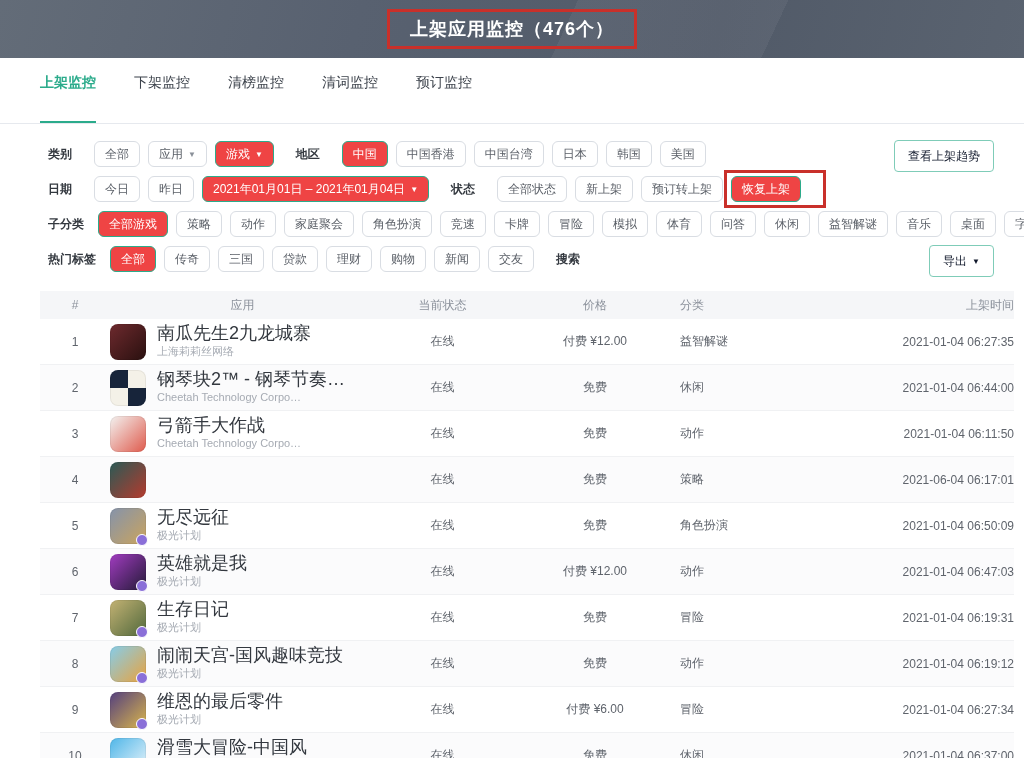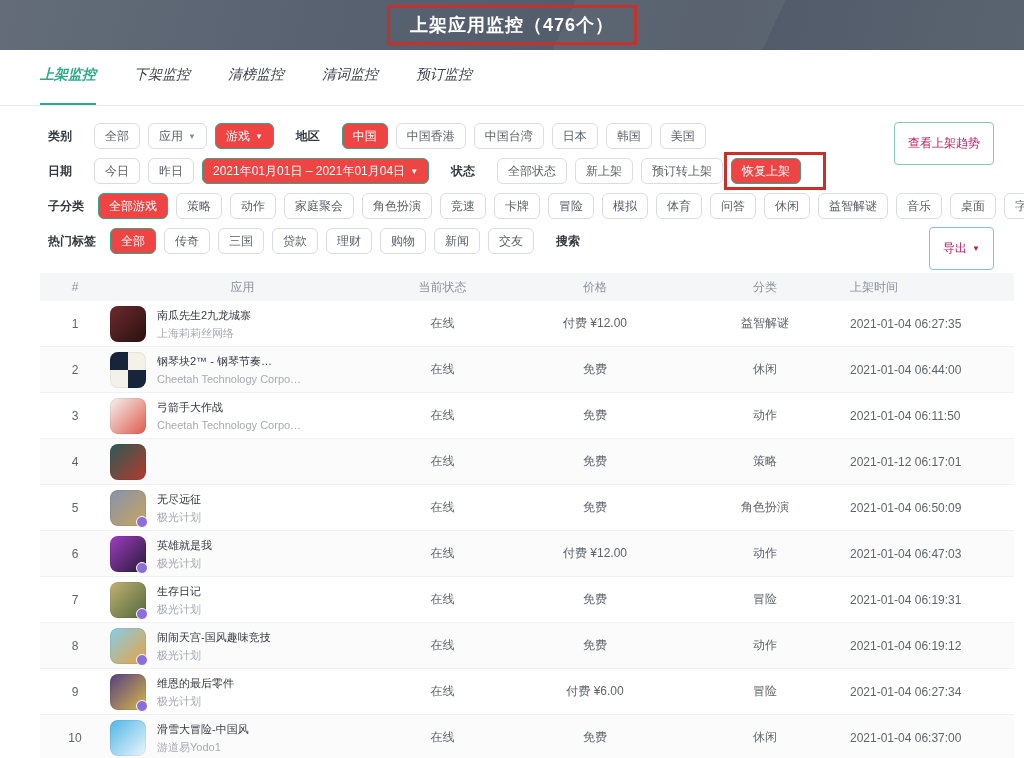--- a/index.html
+++ b/index.html
@@ -1,70 +1,70 @@
 <!DOCTYPE html>
 <html><head>
 <meta charset="utf-8">
 <style>
   * { margin:0; padding:0; box-sizing:border-box; }
   html,body { width:1024px; height:758px; overflow:hidden; background:#fff;
     font-family:"Liberation Sans","DejaVu Sans",sans-serif; }
 
   
-  .banner { height:50px; background:linear-gradient(105deg,#636c78 0%,#586170 35%,#515a68 70%,#5a6370 100%);
+  .banner { height:58px; background:linear-gradient(105deg,#636c78 0%,#586170 35%,#515a68 70%,#5a6370 100%);
     display:flex; align-items:center; justify-content:center; position:relative; }
   .banner:before { content:""; position:absolute; inset:0;
     background:linear-gradient(115deg,transparent 55%,rgba(255,255,255,.05) 55%,rgba(255,255,255,.05) 75%,transparent 75%); }
   .title-box { border:3px solid #c9302a; padding:5px 20px; position:relative; }
   .title-box span { color:#fff; font-size:18px; font-weight:bold; letter-spacing:1px; }
 
   
   .tabs { display:flex; gap:38px; padding:16px 40px 0; border-bottom:1px solid #e6e9ee; }
-  .tab { font-size:14px; color:#3d434c; padding-bottom:19px; cursor:pointer; border-bottom:2px solid transparent;font-style:italic; }
+  .tab { font-size:14px; color:#3d434c; padding-bottom:29px; cursor:pointer; border-bottom:2px solid transparent; }
   .tab.active { color:#2bab8b; border-bottom-color:#2bab8b; font-weight:bold; }
 
   
   .filters { padding:8px 12px 2px 40px; }
   .frow { display:flex; align-items:center; margin:9px 8px; position:relative; }
   .flabel { font-size:12px; font-weight:bold; color:#33383f; flex:0 0 auto; margin-right:14px; min-width:32px; }
   .flabel.mid { margin-left:14px; }
   .chips { display:flex; align-items:center; flex-wrap:nowrap; }
   .chip { display:inline-flex; align-items:center; height:26px; padding:0 10px; margin-right:8px;
     border:1px solid #d9dde3; border-radius:6px; background:#fff; color:#5a5f67; font-size:12px;
     cursor:pointer; white-space:nowrap; position:relative; font-family:inherit; }
   .chip .arr { font-size:8px; margin-left:5px; color:#8a9099; }
   .chip.active { background:#ef4444; border-color:#2bab8b; color:#fff; }
   .chip.active .arr { color:#fff; }
   .chip.annotated:after { content:""; position:absolute; left:-8px; top:-7px; right:-26px; bottom:-7px;
     border:3px solid #c9302a; pointer-events:none; }
   .search-input { width:152px; height:26px; border:1px solid #d9dde3; border-radius:3px; padding:0 8px;
     font-size:12px; color:#5a5f67; font-family:inherit; }
   .search-input::placeholder { color:#b8bcc4; }
-  .right-btn { position:absolute; right:10px; top:-1px; display:inline-flex; align-items:center; height:43px;
-    padding:0 13px; border:1px solid #7fccb8; border-radius:4px; background:#fff; color:#be185d;
+  .right-btn { position:absolute; right:10px; top:-1px; display:inline-flex; align-items:center; height:32px;
+    padding:0 13px; border:1px solid #7fccb8; border-radius:4px; background:#fff; color:#0f172a;
     font-size:12px; cursor:pointer; font-family:inherit; }
   .right-btn .arr { font-size:8px; margin-left:5px; }
 
   
   .table { margin:8px 10px 0 40px; }
   .thead { display:flex; align-items:center; height:28px; background:#f5f6f8; color:#8b919b; font-size:12px; }
   .trow { display:flex; align-items:center; height:46px; border-bottom:1px solid #f0f1f3; font-size:12px; color:#5f646c; }
   .trow:nth-child(even) { background:#fbfbfc; }
   .c-num { width:70px; text-align:center; }
   .c-app { width:265px; display:flex; align-items:center; }
   .thead .c-app { display:block; text-align:center; }
   .c-status { width:135px; text-align:center; }
   .c-price { width:170px; text-align:center; }
-  .c-cat { width:170px; text-align:center; }
-  .c-time { width:164px; text-align:left; }
+  .c-cat { width:170px; text-align:left; }
+  .c-time { width:164px; text-align:right; }
   .app-icon { width:36px; height:36px; border-radius:8px; margin-right:11px; flex:0 0 auto; position:relative;
     box-shadow:0 0 0 1px rgba(0,0,0,.06) inset; }
   .app-icon .badge { position:absolute; right:-2px; bottom:-2px; width:12px; height:12px; border-radius:50%;
     background:#8a6fd8; border:1px solid #fff; }
-  .app-name { font-size:11px; color:#33383f; line-height:17px; cursor:pointer; }
+  .app-name { font-size:18px; color:#33383f; line-height:17px; cursor:pointer; }
   .app-pub { font-size:11px; color:#a6abb3; line-height:15px; margin-top:2px; }
 </style>
 </head>
 <body>
 
 <div class="banner">
   <div class="title-box">
     <span>上架应用监控（476个）</span>
   </div>
 </div>
@@ -210,21 +210,21 @@
   </div>
 
   <div class="trow">
     <div class="c-num">4</div>
     <div class="c-app">
       <div class="app-icon" style="background: linear-gradient(135deg, rgb(42, 90, 86) 0%, rgb(181, 58, 45) 100%);"></div>
     </div>
     <div class="c-status">在线</div>
     <div class="c-price">免费</div>
     <div class="c-cat">策略</div>
-    <div class="c-time">2021-01-12 06:17:01</div>
+    <div class="c-time">2021-06-04 06:17:01</div>
   </div>
 
   <div class="trow">
     <div class="c-num">5</div>
     <div class="c-app">
       <div class="app-icon" style="background: linear-gradient(135deg, rgb(133, 147, 171) 0%, rgb(202, 164, 94) 100%);">
             <span class="badge"></span>
           </div>
       <div class="app-text">
         <div class="app-name">无尽远征</div>

